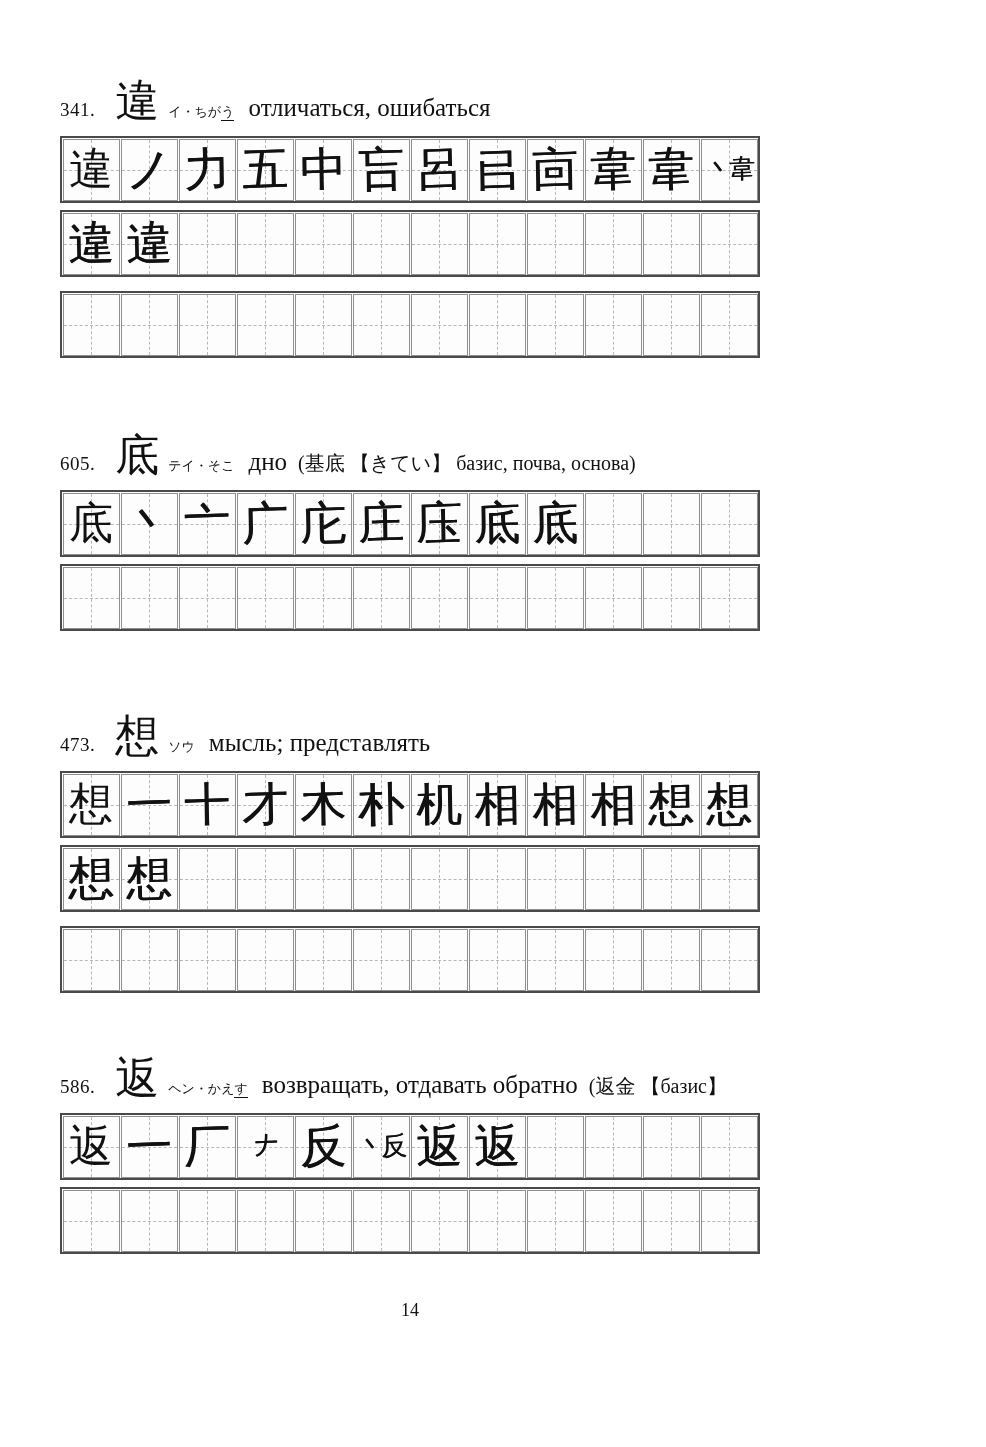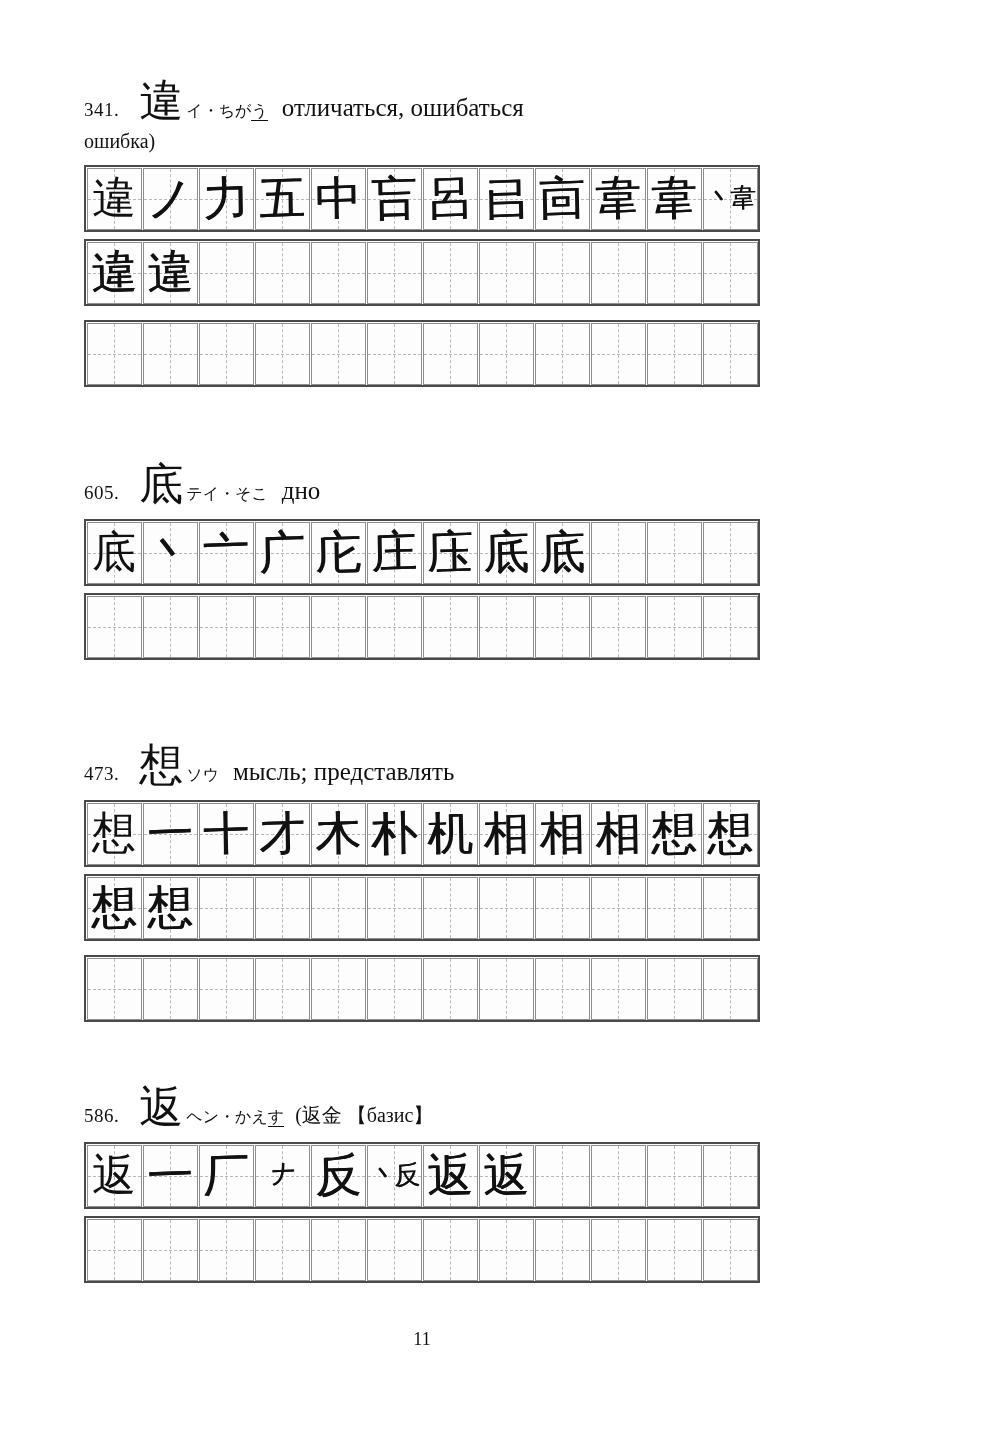--- a/index.html
+++ b/index.html
@@ -6,36 +6,36 @@
     margin: 0; padding: 0;
     background: #ffffff;
     width: 986px; height: 1447px;
     overflow: hidden;
     font-family: "Liberation Serif", "DejaVu Serif", serif;
     color: #111111;
   }
   .page {
     box-sizing: border-box;
     width: 849px; height: 1447px;
-    padding: 80px 89px 0 84px;
+    padding: 80px 89px 0 60px;
     position: relative;
   }
   .entry { margin: 0; }
   .entry-header {
     display: flex;
     align-items: baseline;
     white-space: nowrap;
   }
   .num { font-size: 19px; letter-spacing: 0.5px; }
   .big-kanji {
     font-size: 44px;
     line-height: 1;
     margin-left: 20px;
   }
-  .reading { font-size: 16px; margin-left: 3px; }
+  .reading { font-size: 13px; margin-left: 9px; }
   .reading .u { border-bottom: 1.2px solid #111; padding-bottom: 1px; }
   .reading .u:empty { border-bottom: none; }
   .meaning { font-size: 25px; margin-left: 14px; }
   .vocab { font-size: 20px; margin-left: 11px; }
   .wrap-line { font-size: 20px; margin-top: 6px; }
   .wrap-line:empty { display: none; }
 
   .grid {
     display: flex;
     height: 67px;
@@ -97,21 +97,20 @@
 
 <div class="page">
 
   <section class="entry">
     <div class="entry-header">
       <span class="num">341.</span>
       <span class="big-kanji">違</span>
       <span class="reading"><span>イ・ちが</span><span class="u">う</span></span>
       <span class="meaning">отличаться, ошибаться</span>
     </div>
-    <div class="wrap-line">ошибка)</div>
     <div class="grid first">
         <div class="cell">
           <span class="glyph print">違</span>
         </div>
         <div class="cell">
           <span class="glyph hand">ノ</span>
         </div>
         <div class="cell">
           <span class="glyph hand">力</span>
         </div>
@@ -178,20 +177,21 @@
   </section>
 
   <div class="gap-a"></div>
 
   <section class="entry">
     <div class="entry-header">
       <span class="num">605.</span>
       <span class="big-kanji">底</span>
       <span class="reading"><span>テイ・そこ</span><span class="u"></span></span>
       <span class="meaning">дно</span>
+      <span class="vocab">(基底 【きてい】 базис, почва, основа)</span>
     </div>
 
     <div class="grid first">
         <div class="cell">
           <span class="glyph print">底</span>
         </div>
         <div class="cell">
           <span class="glyph hand">丶</span>
         </div>
         <div class="cell">
@@ -317,20 +317,21 @@
       </div>
   </section>
 
   <div class="gap-c"></div>
 
   <section class="entry">
     <div class="entry-header">
       <span class="num">586.</span>
       <span class="big-kanji">返</span>
       <span class="reading"><span>ヘン・かえ</span><span class="u">す</span></span>
+      <span class="meaning">возвращать, отдавать обратно</span>
       <span class="vocab">(返金 【базис】</span>
     </div>
     <div class="grid first">
         <div class="cell">
           <span class="glyph print">返</span>
         </div>
         <div class="cell">
           <span class="glyph hand">一</span>
         </div>
         <div class="cell">
@@ -365,15 +366,15 @@
         <div class="cell"></div>
         <div class="cell"></div>
         <div class="cell"></div>
         <div class="cell"></div>
         <div class="cell"></div>
         <div class="cell"></div>
         <div class="cell"></div>
       </div>
   </section>
 
-  <div class="footer">11</div>
+  <div class="footer">14</div>
 
 </div>
 
 </body></html>

